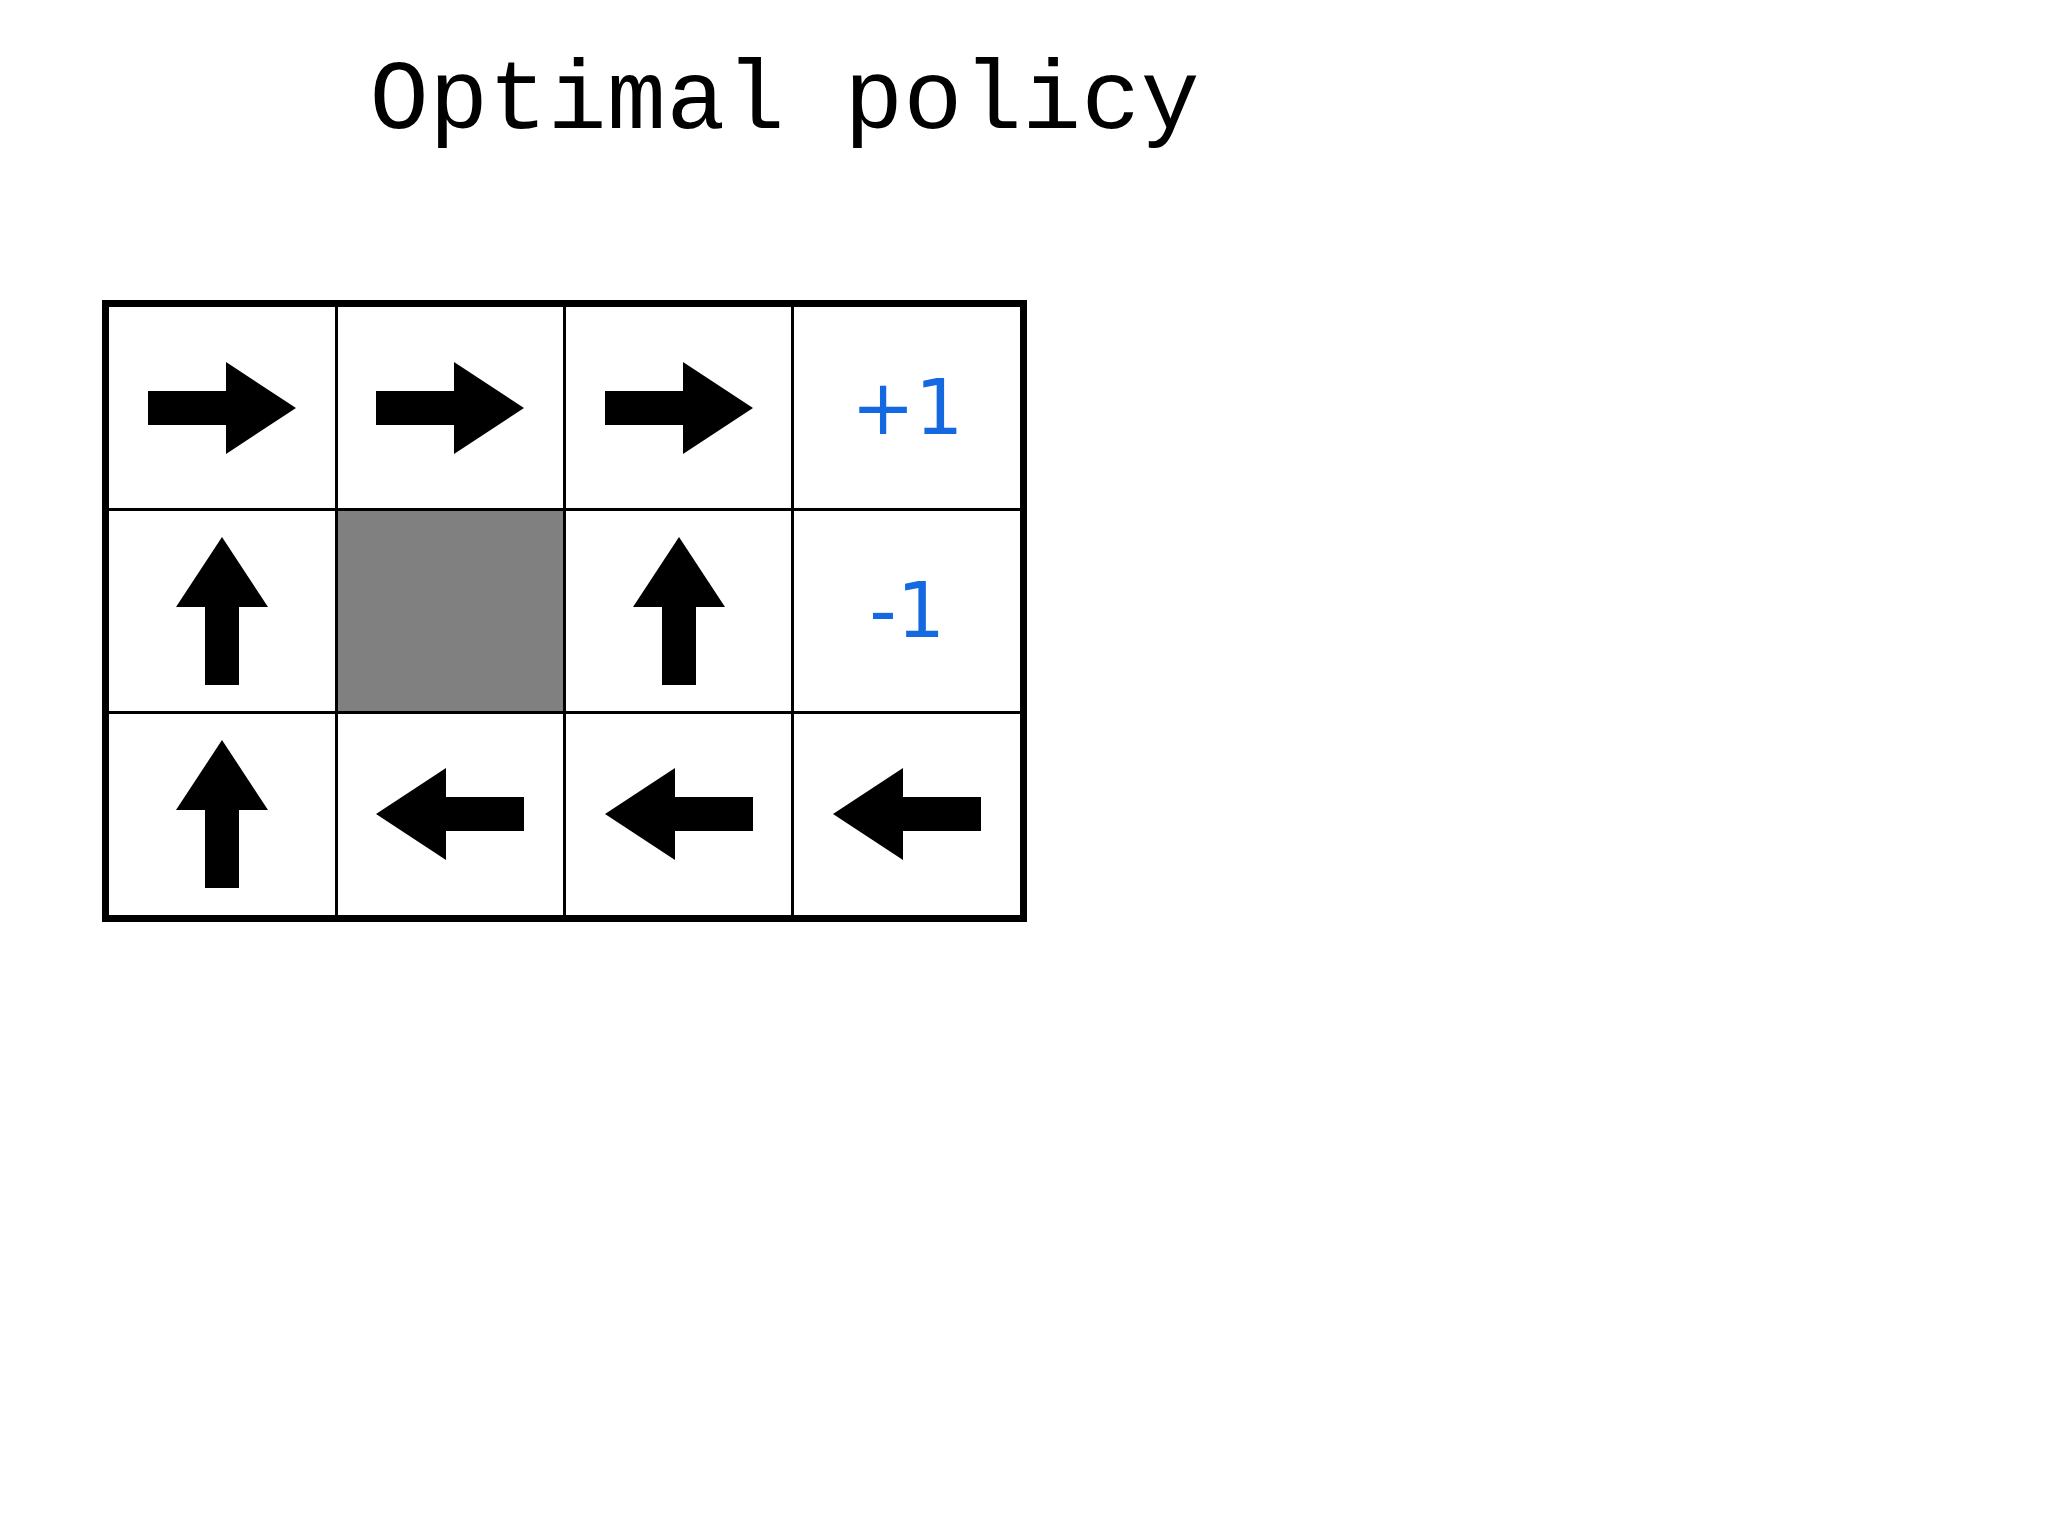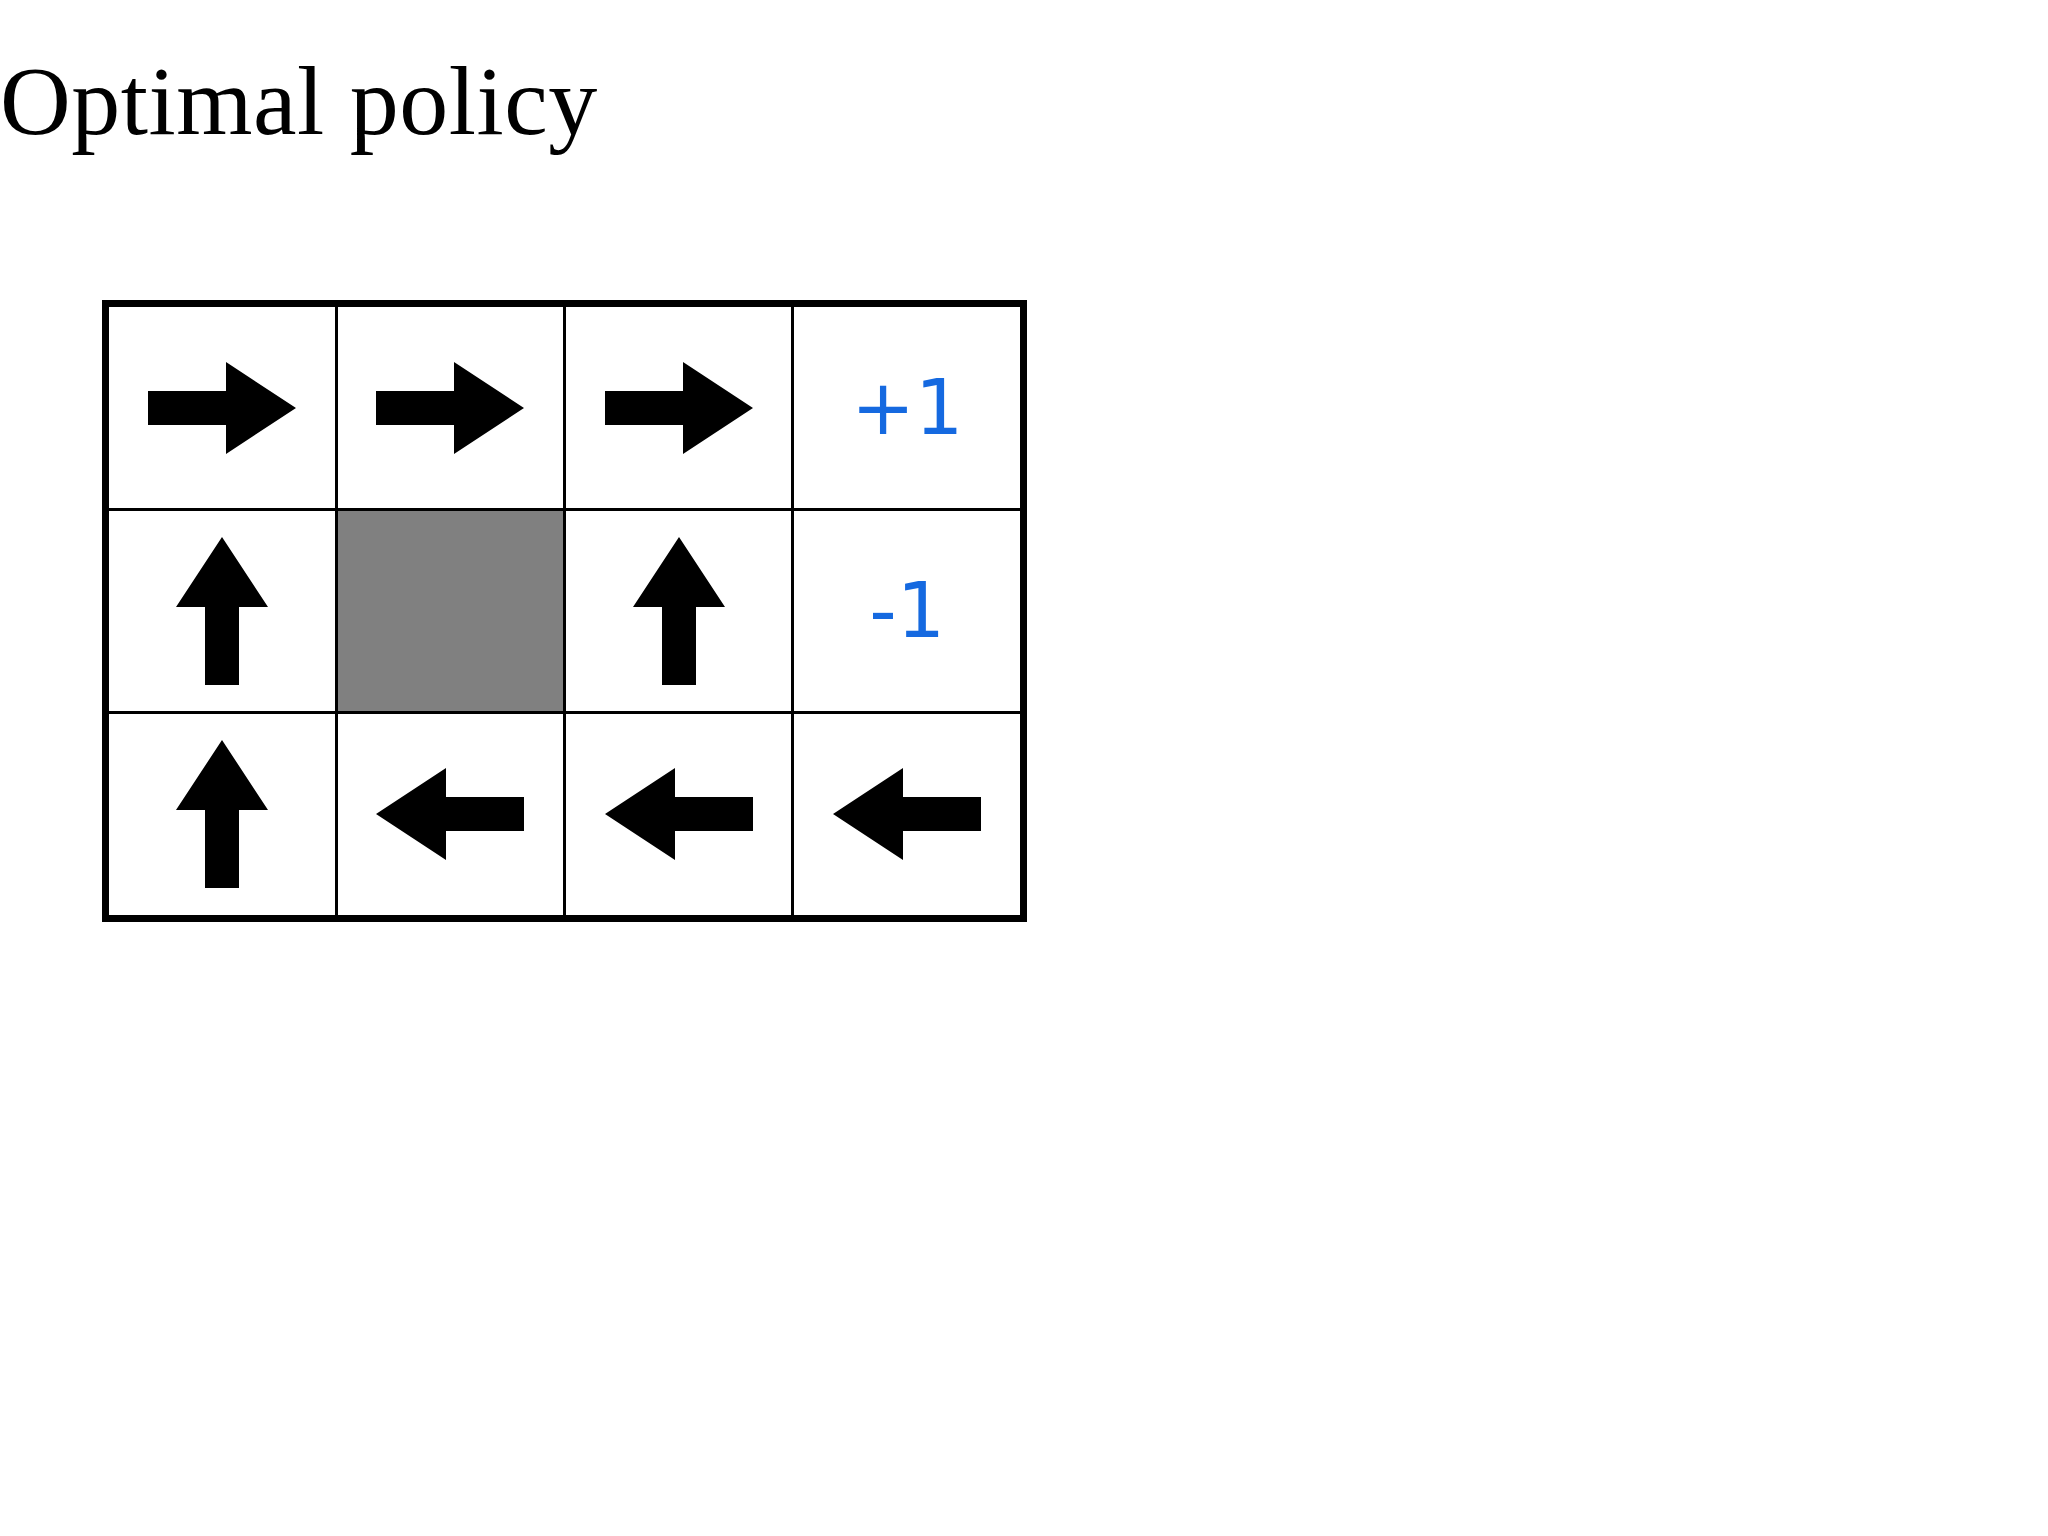--- a/index.html
+++ b/index.html
@@ -15,22 +15,22 @@
     font-family: "DejaVu Sans", sans-serif;
     position: relative;
   }
 
   
   #page-title {
     position: absolute;
     left: 0;
     top: 48px;
     width: 1570px;
-    text-align: left;
-    font-family: Liberation Serif, serif;
+    text-align: center;
+    font-family: Liberation Mono, monospace;
     font-size: 98px;
     font-weight: 400;
     line-height: 1.1;
     color: #000000;
     letter-spacing: 0.5px;
     white-space: nowrap;
   }
 
   
   #gridworld {

